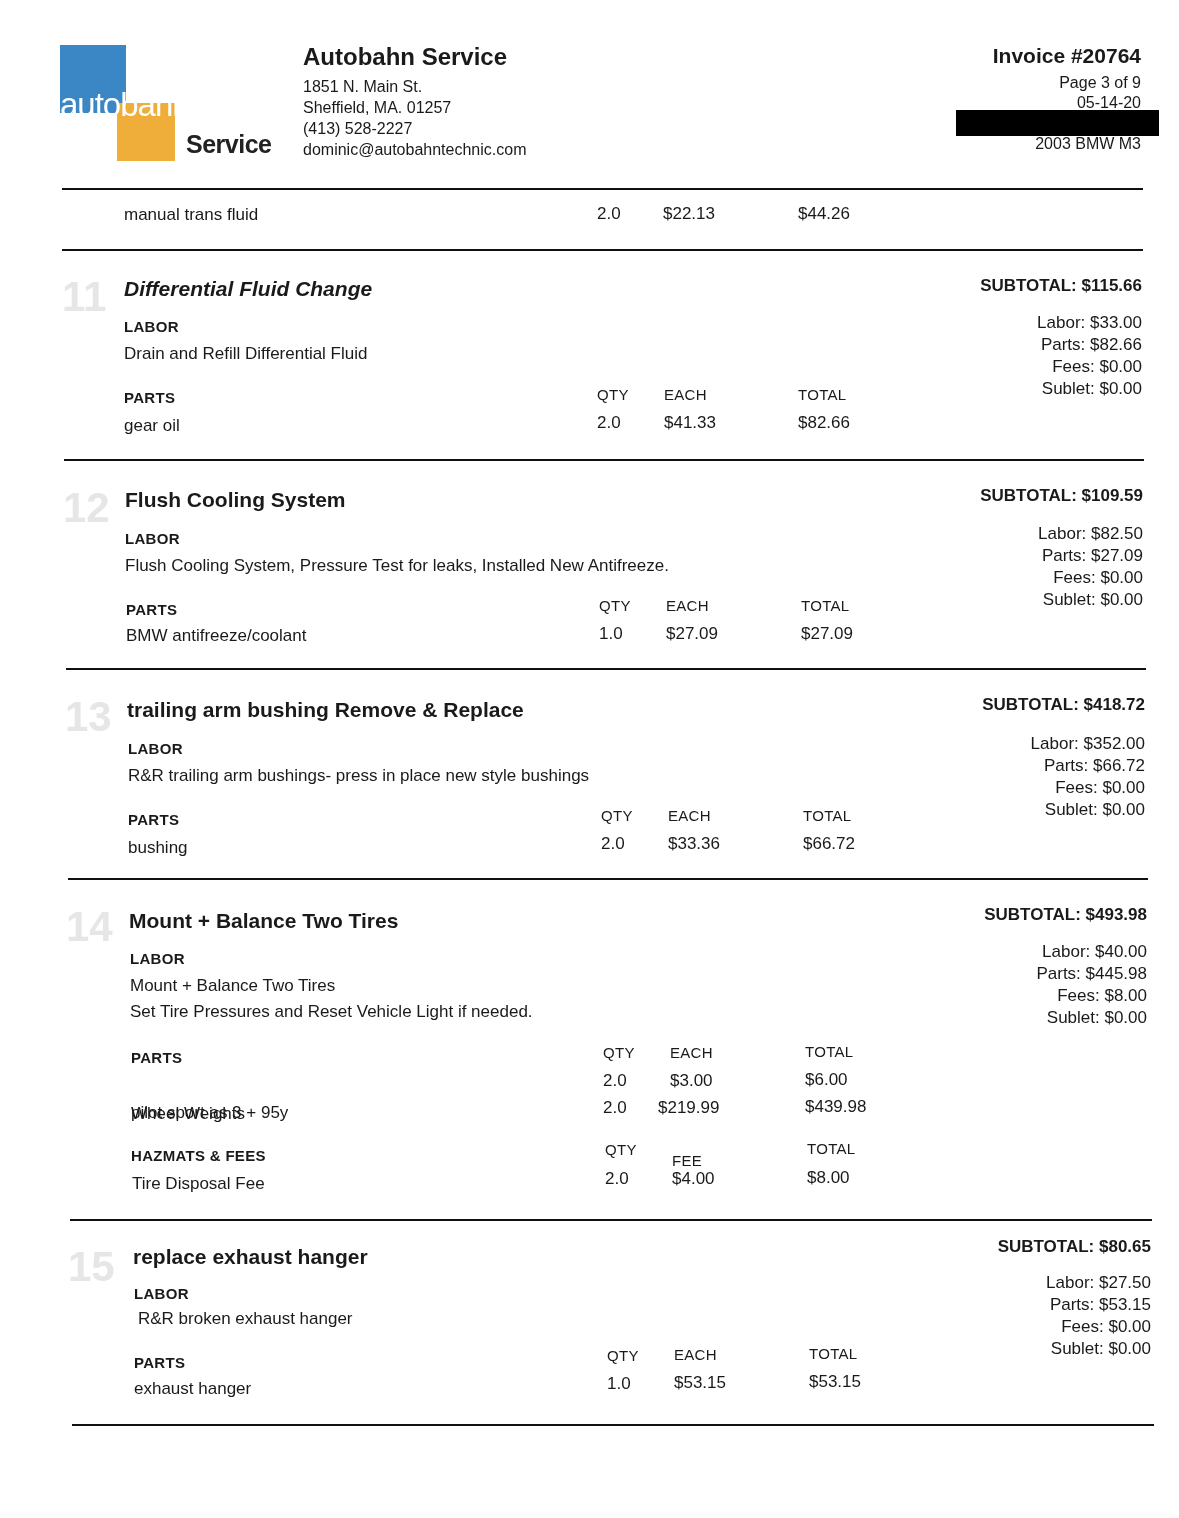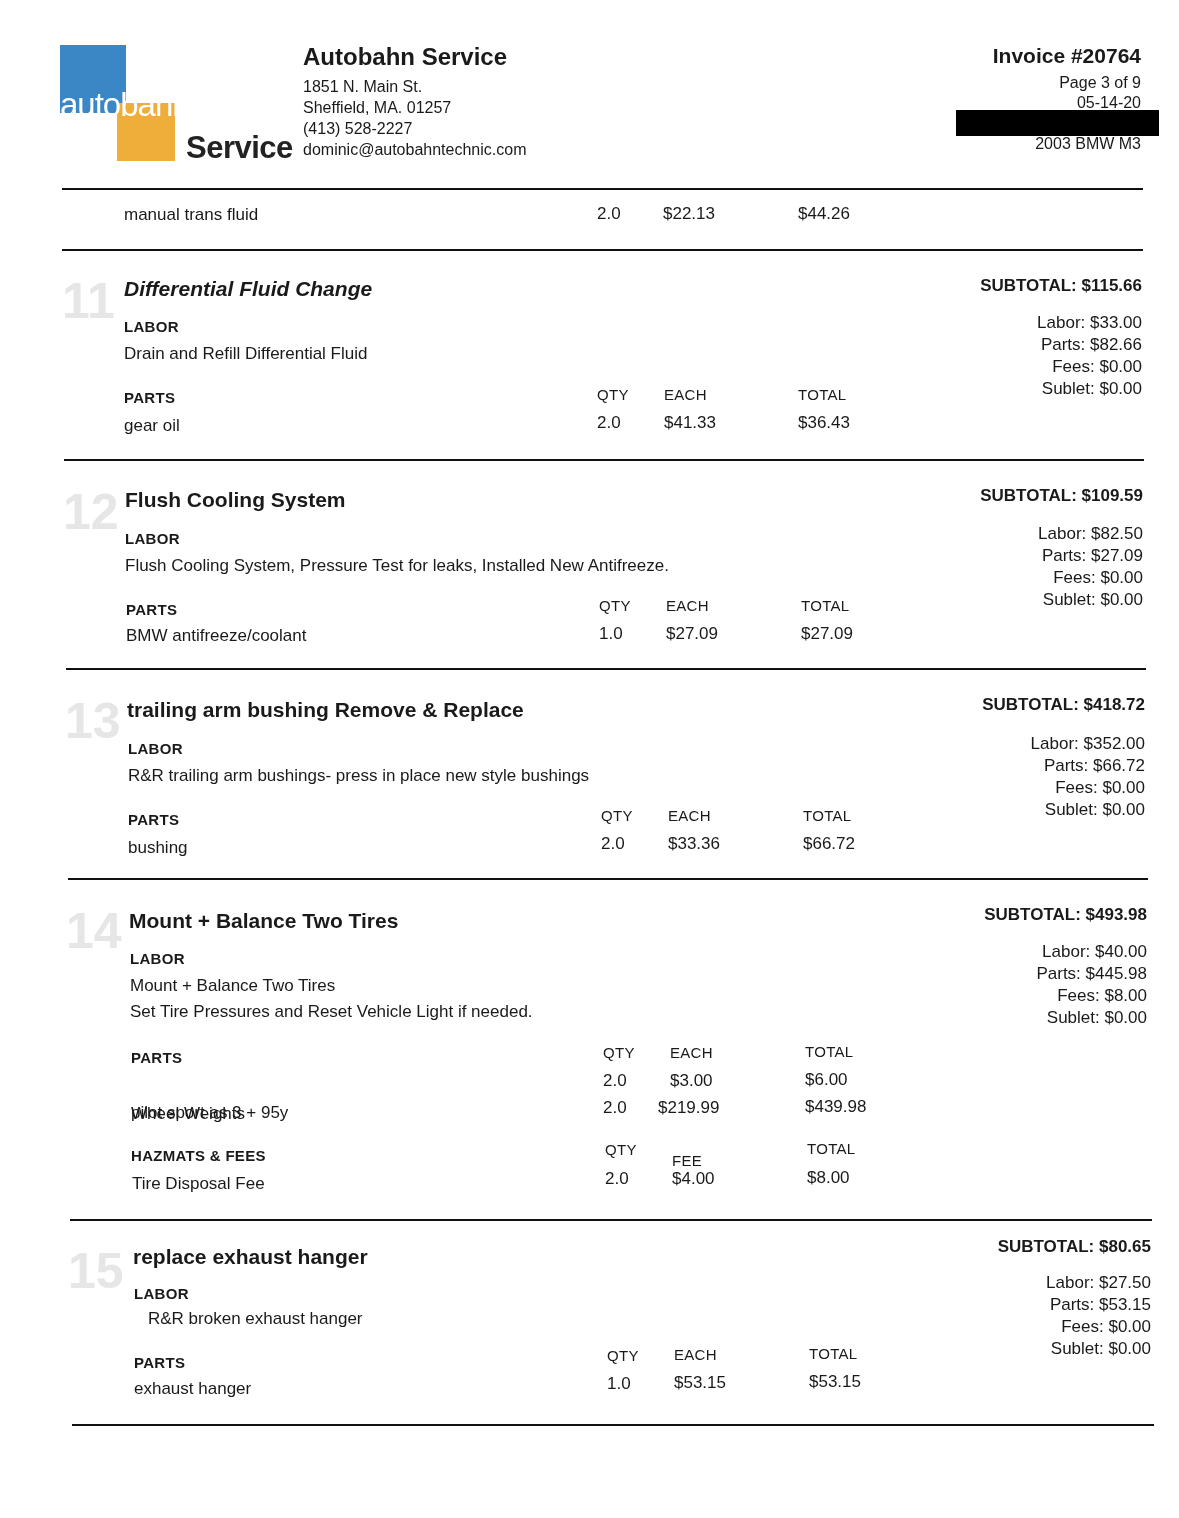--- a/index.html
+++ b/index.html
@@ -6,32 +6,32 @@
   body {
     width: 1179px; height: 1518px; background: #ffffff; position: relative;
     font-family: "Liberation Sans", sans-serif; color: #1a1a1a; overflow: hidden;
   }
   .abs { position: absolute; }
   
   .logo { left: 60px; top: 45px; width: 225px; height: 115px; }
   .logo .blue { position: absolute; left: 0; top: 0; width: 66px; height: 68px; background: #3b86c4; }
   .logo .orange { position: absolute; left: 57px; top: 58px; width: 58px; height: 58px; background: #efad3a; }
   .logo .word { position: absolute; left: 0; top: 43px; font-size: 33px; color: #fff; letter-spacing: -1px; line-height: 1; }
-  .logo .svc { position: absolute; left: 126px; top: 87px; font-size: 31px; font-weight: bold; color: #222; letter-spacing: -0.5px; line-height: 1; }
+  .logo .svc { position: absolute; left: 126px; top: 87px; font-size: 25px; font-weight: bold; color: #222; letter-spacing: -0.5px; line-height: 1; }
   .company { left: 303px; top: 44px; }
   .company .name { font-size: 24px; font-weight: bold; line-height: 26px; margin-bottom: 6px; }
   .company .line { font-size: 16px; line-height: 21px; }
   .invoice { right: 38px; top: 43px; text-align: right; }
   .invoice .num { font-size: 21px; font-weight: bold; line-height: 26px; margin-bottom: 4px; }
   .invoice .line { font-size: 16px; line-height: 20px; }
   .redact { right: 20px; top: 110px; width: 203px; height: 26px; background: #000; }
   .vehicle { right: 38px; top: 135px; font-size: 16px; }
   .rule { left: 62px; height: 2px; background: #111; }
   
-  .secnum { font-size: 50px; font-weight: bold; color: #e6e6e6; line-height: 1; }
+  .secnum { font-size: 42px; font-weight: bold; color: #e6e6e6; line-height: 1; }
   .title { font-size: 21px; font-weight: bold; line-height: 26px; }
   .italic { font-style: italic; }
   .label { font-size: 15px; font-weight: bold; letter-spacing: 0.3px; }
   .text { font-size: 17px; line-height: 22px; }
   .colh { font-size: 15px; font-weight: normal; letter-spacing: 0.3px; }
   .val { font-size: 17px; }
   .subtotal { font-size: 17px; font-weight: bold; text-align: right; }
   .summary { text-align: right; font-size: 17px; line-height: 22px; }
 </style>
 </head>
@@ -81,21 +81,21 @@
     <div>Fees: $0.00</div>
     <div>Sublet: $0.00</div>
   </div>
   <div class="abs label" style="left:124px; top:389px;">PARTS</div>
   <div class="abs colh" style="left:597px; top:386px;">QTY</div>
   <div class="abs colh" style="left:664px; top:386px;">EACH</div>
   <div class="abs colh" style="left:798px; top:386px;">TOTAL</div>
   <div class="abs val" style="left:124px; top:416px;">gear oil</div>
   <div class="abs val" style="left:597px; top:413px;">2.0</div>
   <div class="abs val" style="left:664px; top:413px;">$41.33</div>
-  <div class="abs val" style="left:798px; top:413px;">$36.43</div>
+  <div class="abs val" style="left:798px; top:413px;">$82.66</div>
 </div>
 
 <div class="abs rule" style="top:459px; left:64px; width:1080px;"></div>
 
 <div>
   <div class="abs secnum" style="left:63px; top:487px;">12</div>
   <div class="abs title" style="left:125px; top:487px;">Flush Cooling System</div>
   <div class="abs subtotal" style="right:36px; top:486px;">SUBTOTAL: $109.59</div>
   <div class="abs label" style="left:125px; top:530px;">LABOR</div>
   <div class="abs text" style="left:125px; top:555px;">Flush Cooling System, Pressure Test for leaks, Installed New Antifreeze.</div>
@@ -176,21 +176,21 @@
   <div class="abs val" style="left:807px; top:1168px;">$8.00</div>
 </div>
 
 <div class="abs rule" style="top:1219px; left:70px; width:1082px;"></div>
 
 <div>
   <div class="abs secnum" style="left:68px; top:1246px;">15</div>
   <div class="abs title" style="left:133px; top:1244px;">replace exhaust hanger</div>
   <div class="abs subtotal" style="right:28px; top:1237px;">SUBTOTAL: $80.65</div>
   <div class="abs label" style="left:134px; top:1285px;">LABOR</div>
-  <div class="abs text" style="left:148px; top:1308px;">R&amp;R broken exhaust hanger</div>
+  <div class="abs text" style="left:138px; top:1308px;">R&amp;R broken exhaust hanger</div>
   <div class="abs summary" style="right:28px; top:1272px;">
     <div>Labor: $27.50</div>
     <div>Parts: $53.15</div>
     <div>Fees: $0.00</div>
     <div>Sublet: $0.00</div>
   </div>
   <div class="abs label" style="left:134px; top:1354px;">PARTS</div>
   <div class="abs colh" style="left:607px; top:1347px;">QTY</div>
   <div class="abs colh" style="left:674px; top:1346px;">EACH</div>
   <div class="abs colh" style="left:809px; top:1345px;">TOTAL</div>

